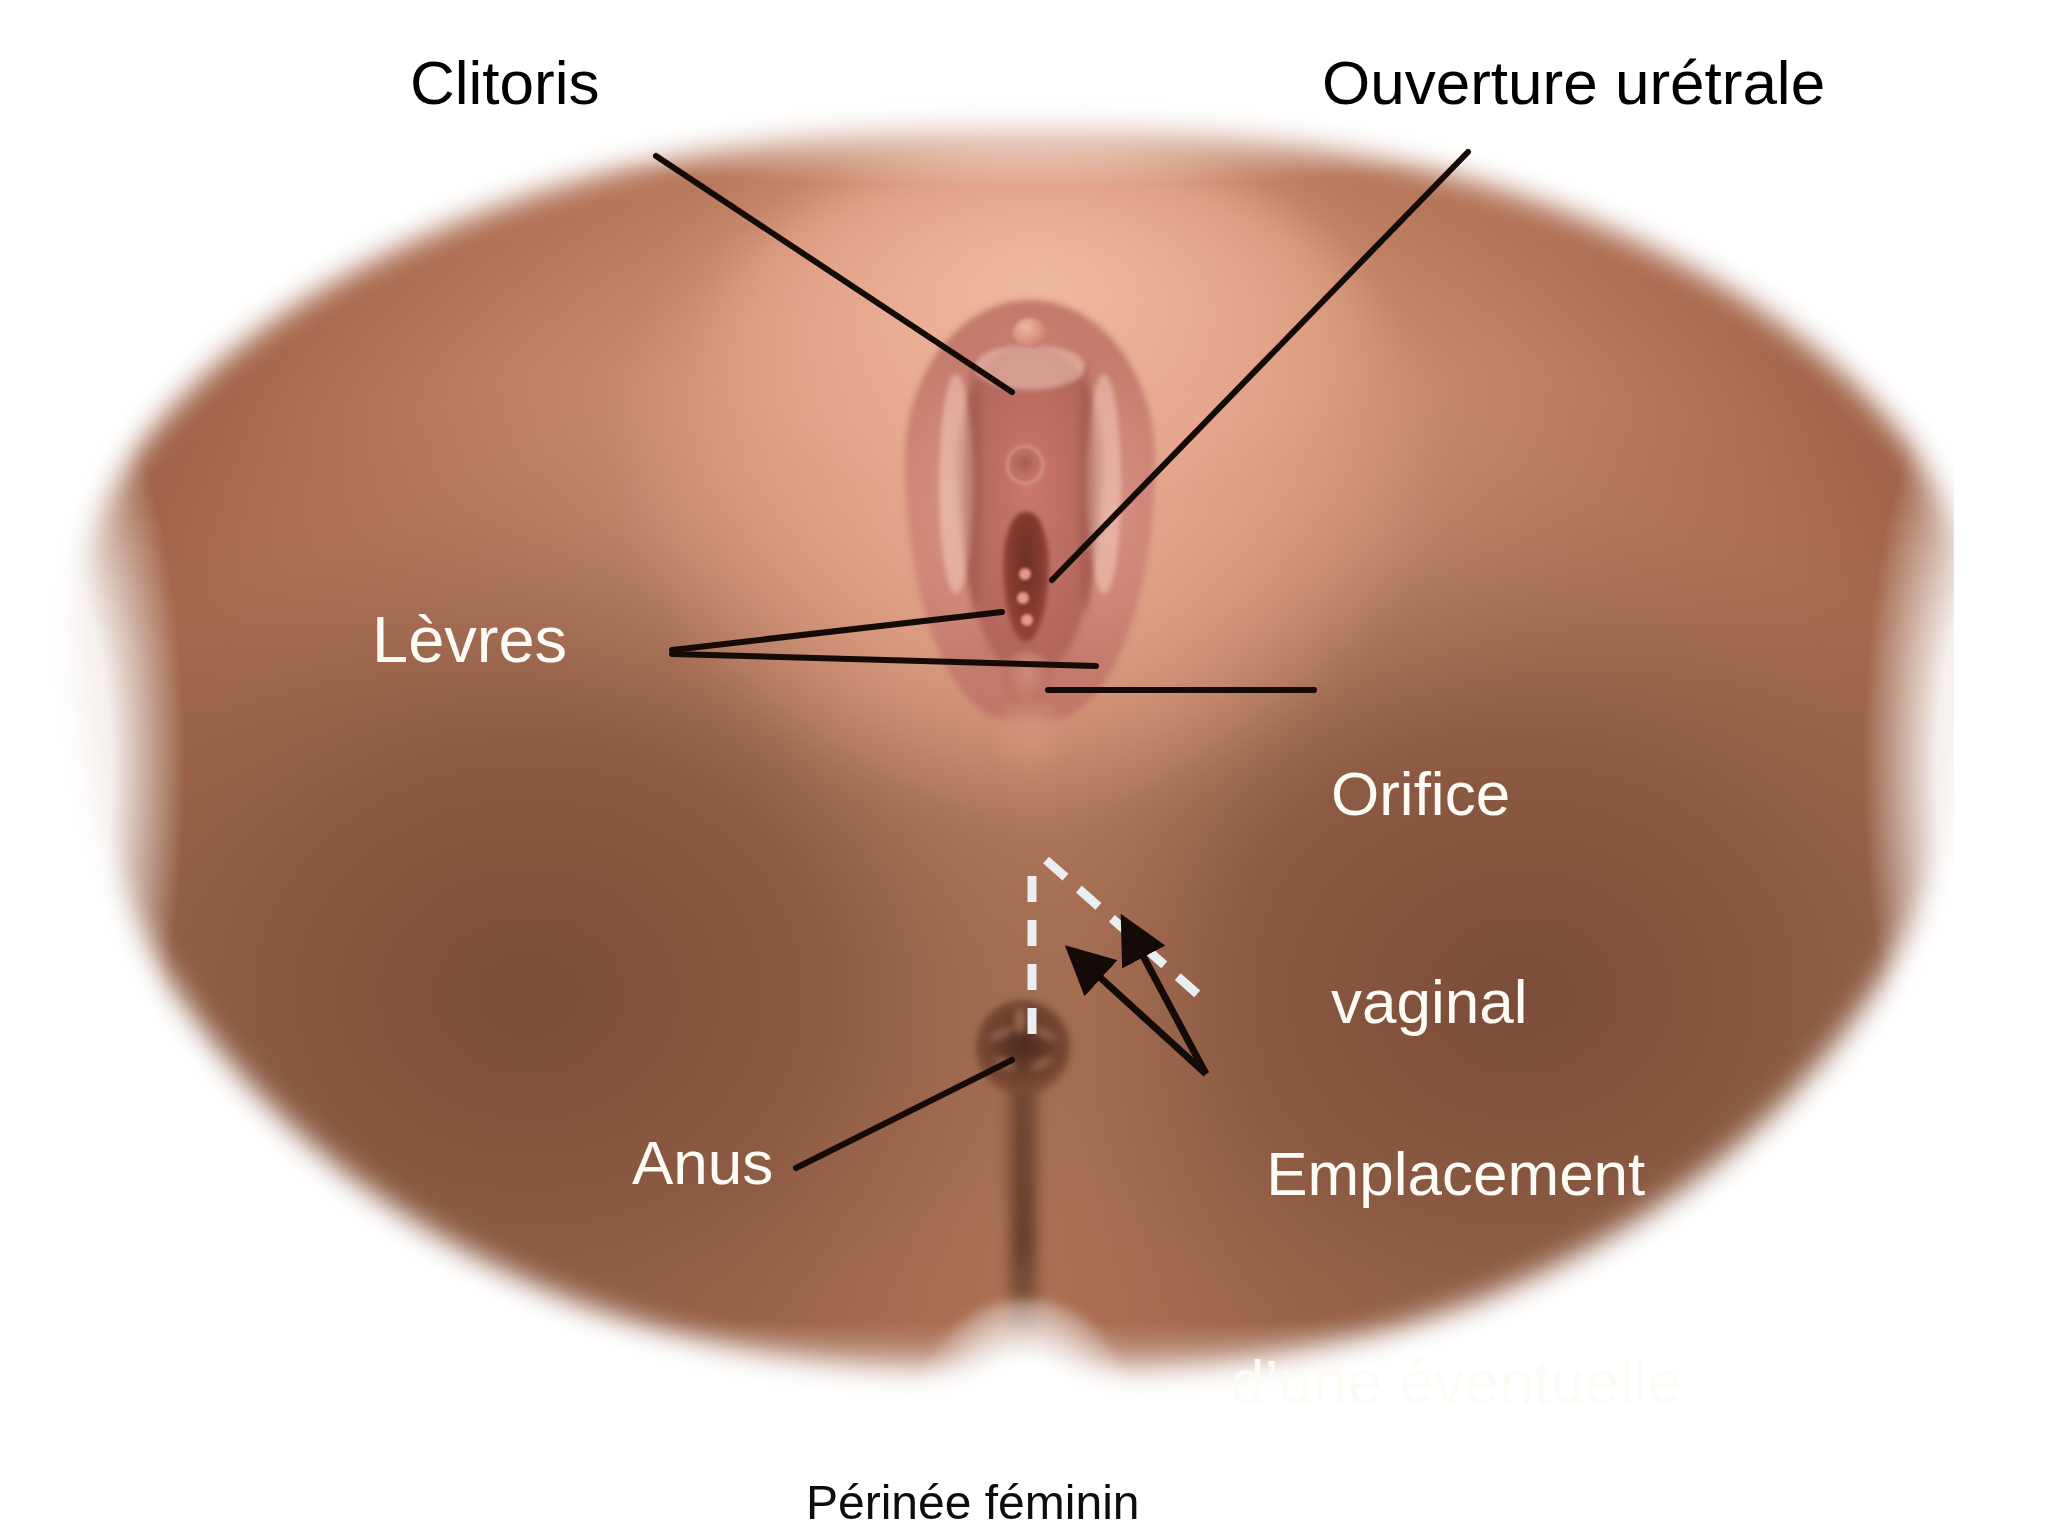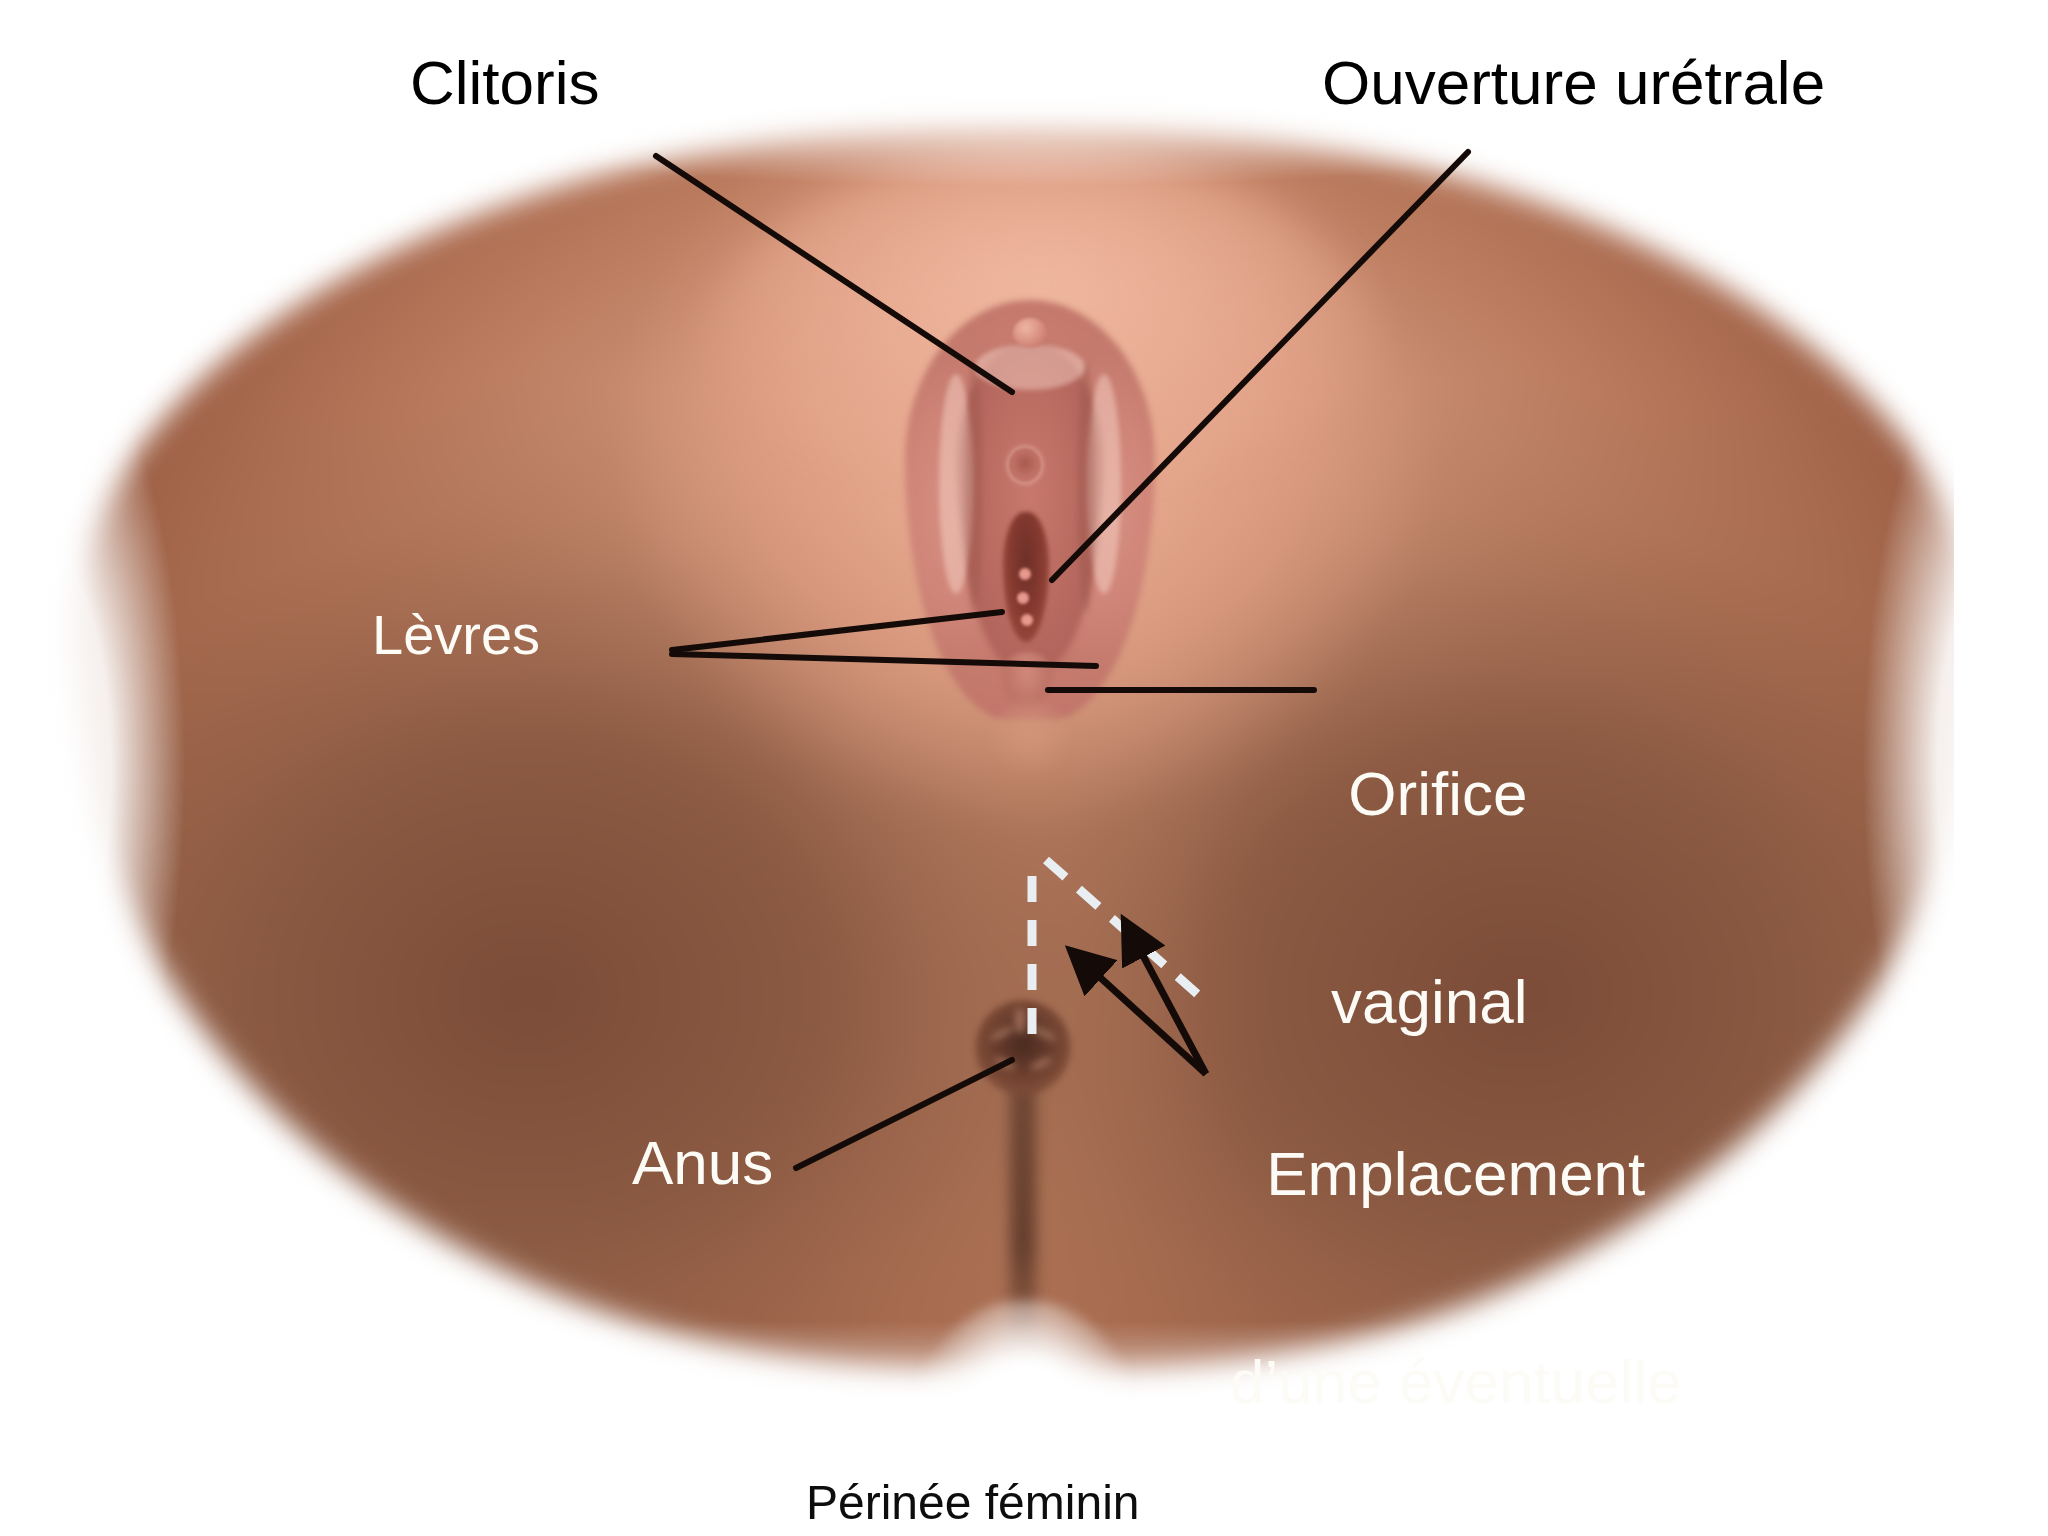--- a/index.html
+++ b/index.html
@@ -112,22 +112,22 @@
 
   
   #annot{position:absolute;left:0;top:0;width:2048px;height:1536px;overflow:visible;}
 
   
   .label{position:absolute;white-space:pre;line-height:1.12;}
   .lbl-dark{color:#000;}
   .lbl-light{color:#fdfbf6;}
   .l-clitoris{left:410px;  top:48px;  font-size:62px;}
   .l-ouverture{left:1305px;top:48px;  font-size:62px;margin-left:17px;}
-  .l-levres{left:372px;   top:604px; font-size:56px;text-align:right;}
-  .l-orifice{left:1331px; top:620px; font-size:62px;text-align:right;}
+  .l-levres{left:372px;   top:604px; font-size:65px;text-align:right;}
+  .l-orifice{left:1331px; top:620px; font-size:62px;}
   .l-emplacement{left:1230px;top:1000px;font-size:62px;text-align:center;}
   .l-anus{left:632px;     top:1128px;font-size:62px;}
   .caption{left:806px;    top:1476px;font-size:48px;color:#0d0d0d;}
   #watermark{
     position:absolute;left:1552px;top:1398px;
     font-size:108px;letter-spacing:-1px;color:#c7d1dc;font-weight:400;
   }
 </style>
 </head>
 <body>

